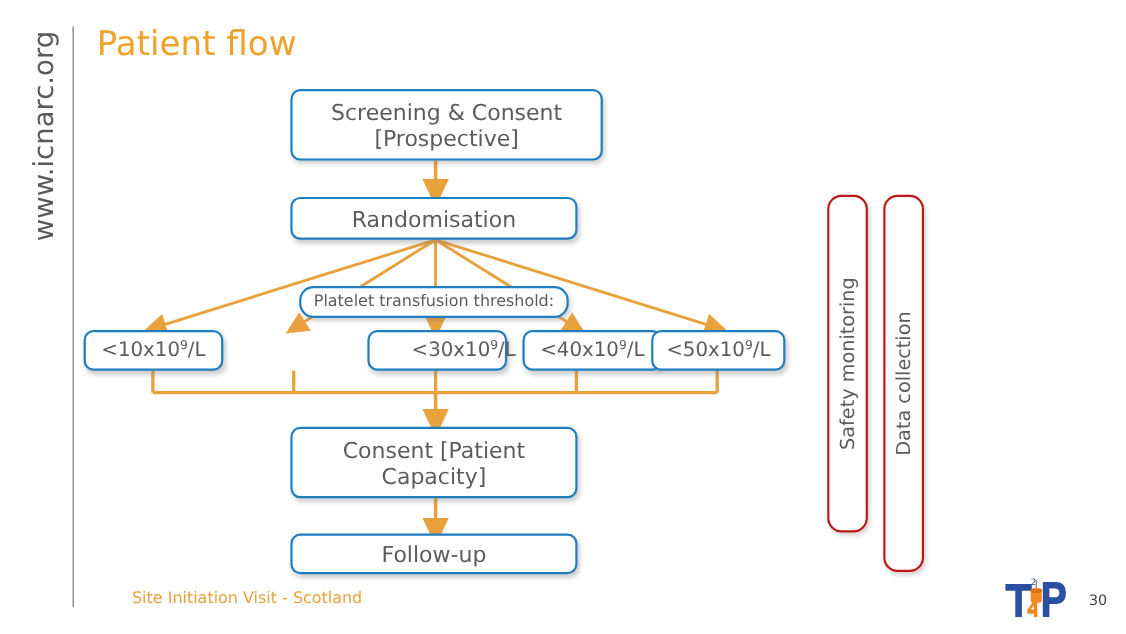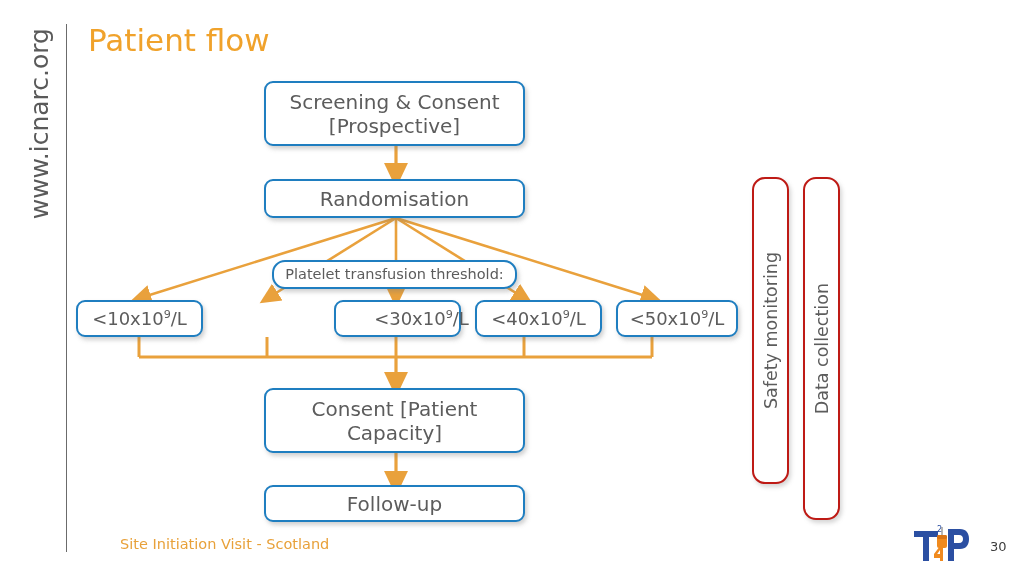--- a/index.html
+++ b/index.html
@@ -164,21 +164,21 @@
     <line x1="396" y1="337" x2="396" y2="357" stroke="#E9A13C" stroke-width="3"></line>
     <line x1="524" y1="337" x2="524" y2="357" stroke="#E9A13C" stroke-width="3"></line>
     <line x1="652" y1="337" x2="652" y2="357" stroke="#E9A13C" stroke-width="3"></line>
     <line x1="139" y1="357" x2="652" y2="357" stroke="#E9A13C" stroke-width="3"></line>
 
     <line x1="396" y1="357" x2="396" y2="385" stroke="#E9A13C" stroke-width="3.2" marker-end="url(#ar)"></line>
 
     <line x1="396" y1="453" x2="396" y2="484" stroke="#E9A13C" stroke-width="3.2" marker-end="url(#ar)"></line>
   </svg>
 
-  <div class="flowbox big" style="left:264px; top:81px; width:261px; height:65px;">
+  <div class="flowbox big" style="left:264px; top:81px; width:284px; height:65px;">
     <div>
       <span>Screening &amp; Consent</span><br>
       <span>[Prospective]</span>
     </div>
   </div>
 
   <div class="flowbox big" style="left:264px; top:179px; width:261px; height:39px;">
     <span>Randomisation</span>
   </div>
 
@@ -194,21 +194,21 @@
   <div class="flowbox thresh" style="left:334px; top:300px; width:127px; height:37px;padding-left:48px;">
     <span>
       <span>&lt;30x10</span><span class="sup">9</span><span>/L</span>
     </span>
   </div>
   <div class="flowbox thresh" style="left:475px; top:300px; width:127px; height:37px;">
     <span>
       <span>&lt;40x10</span><span class="sup">9</span><span>/L</span>
     </span>
   </div>
-  <div class="flowbox thresh" style="left:616px; top:300px; width:122px; height:37px;">
+  <div class="flowbox thresh" style="left:592px; top:300px; width:122px; height:37px;">
     <span>
       <span>&lt;50x10</span><span class="sup">9</span><span>/L</span>
     </span>
   </div>
 
   <div class="flowbox big" style="left:264px; top:388px; width:261px; height:65px;">
     <div>
       <span>Consent [Patient</span><br>
       <span>Capacity]</span>
     </div>

